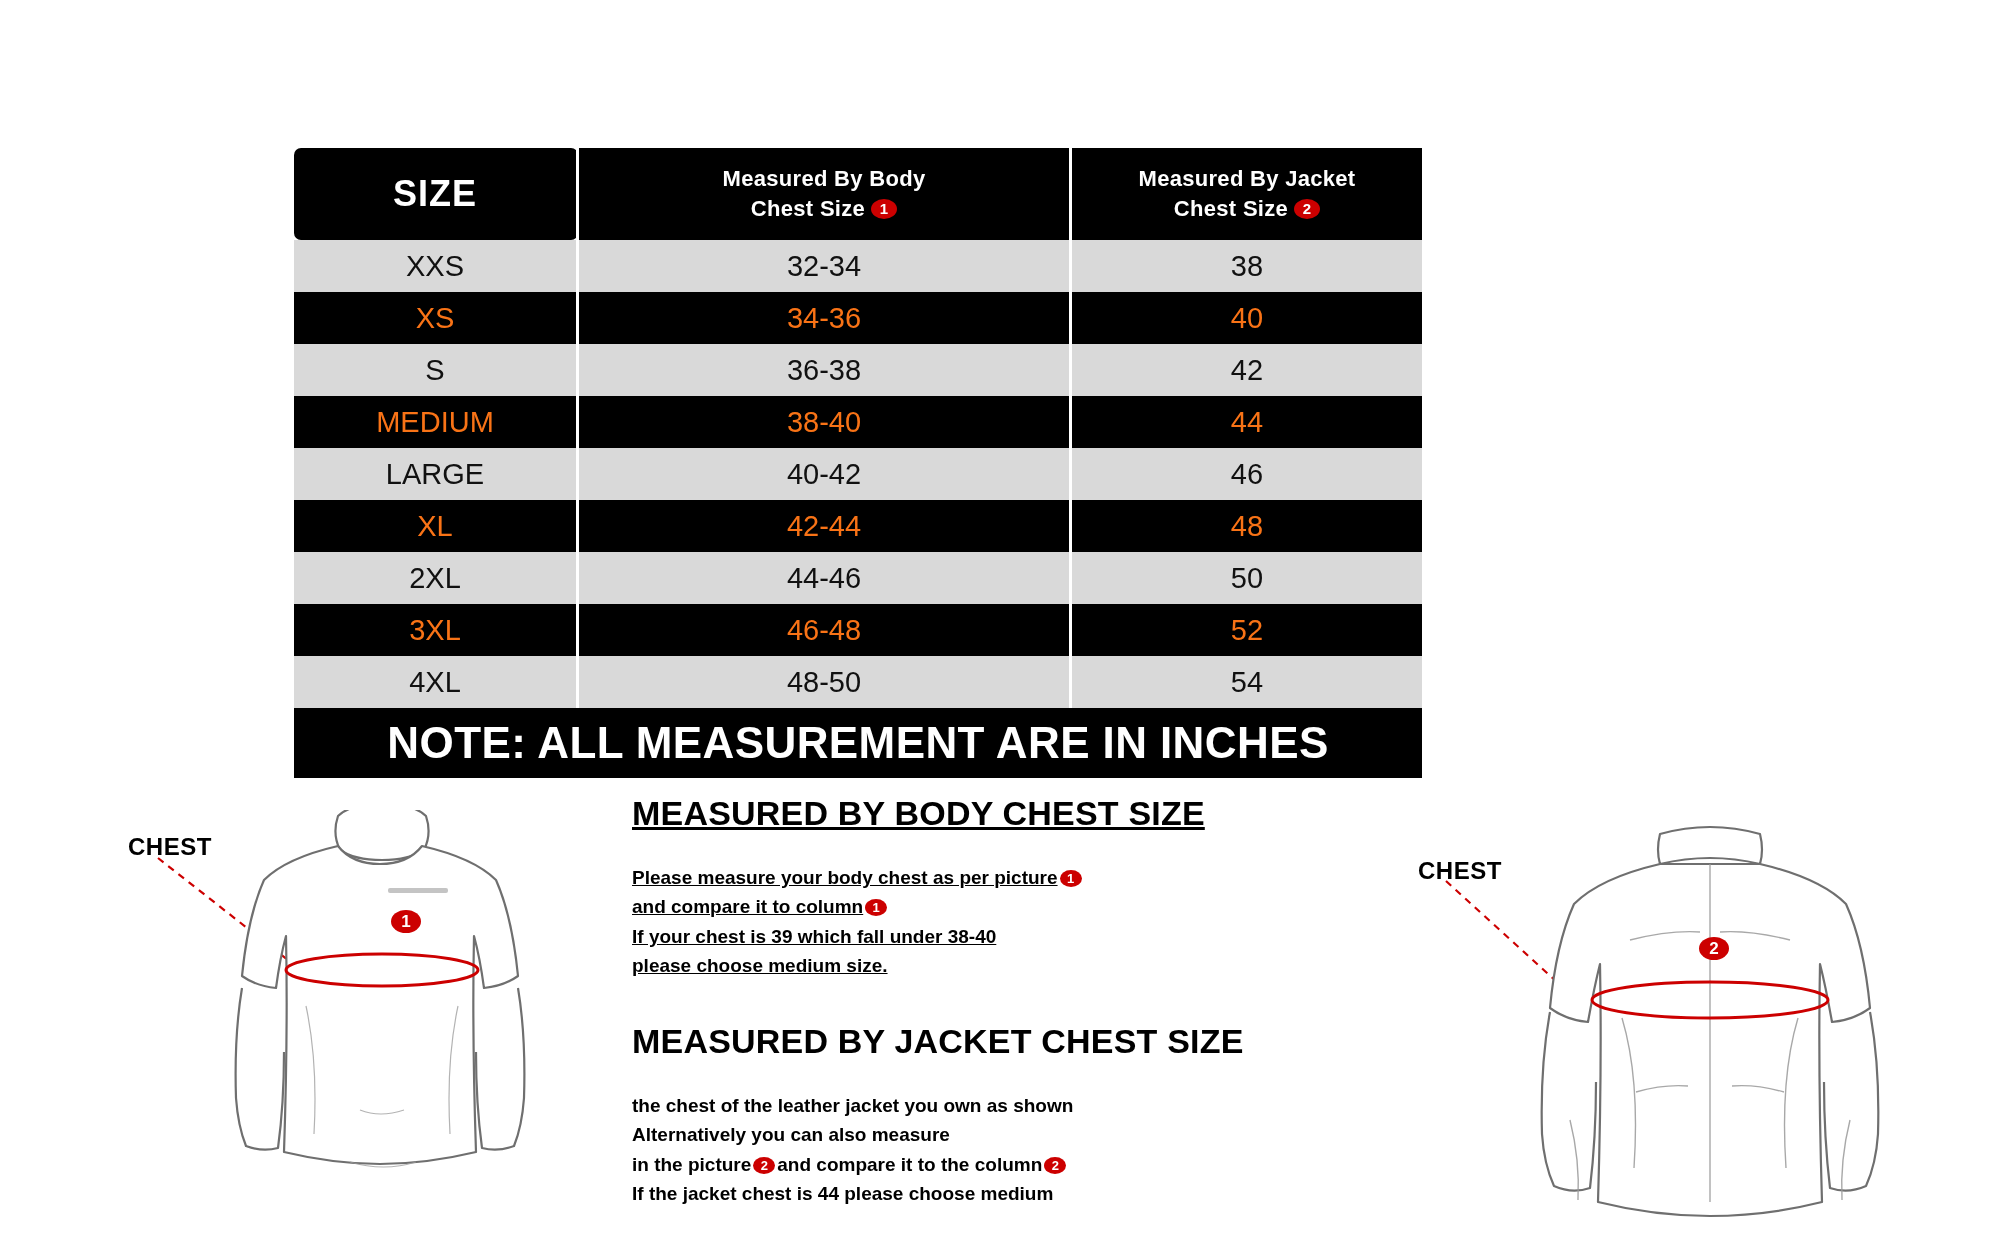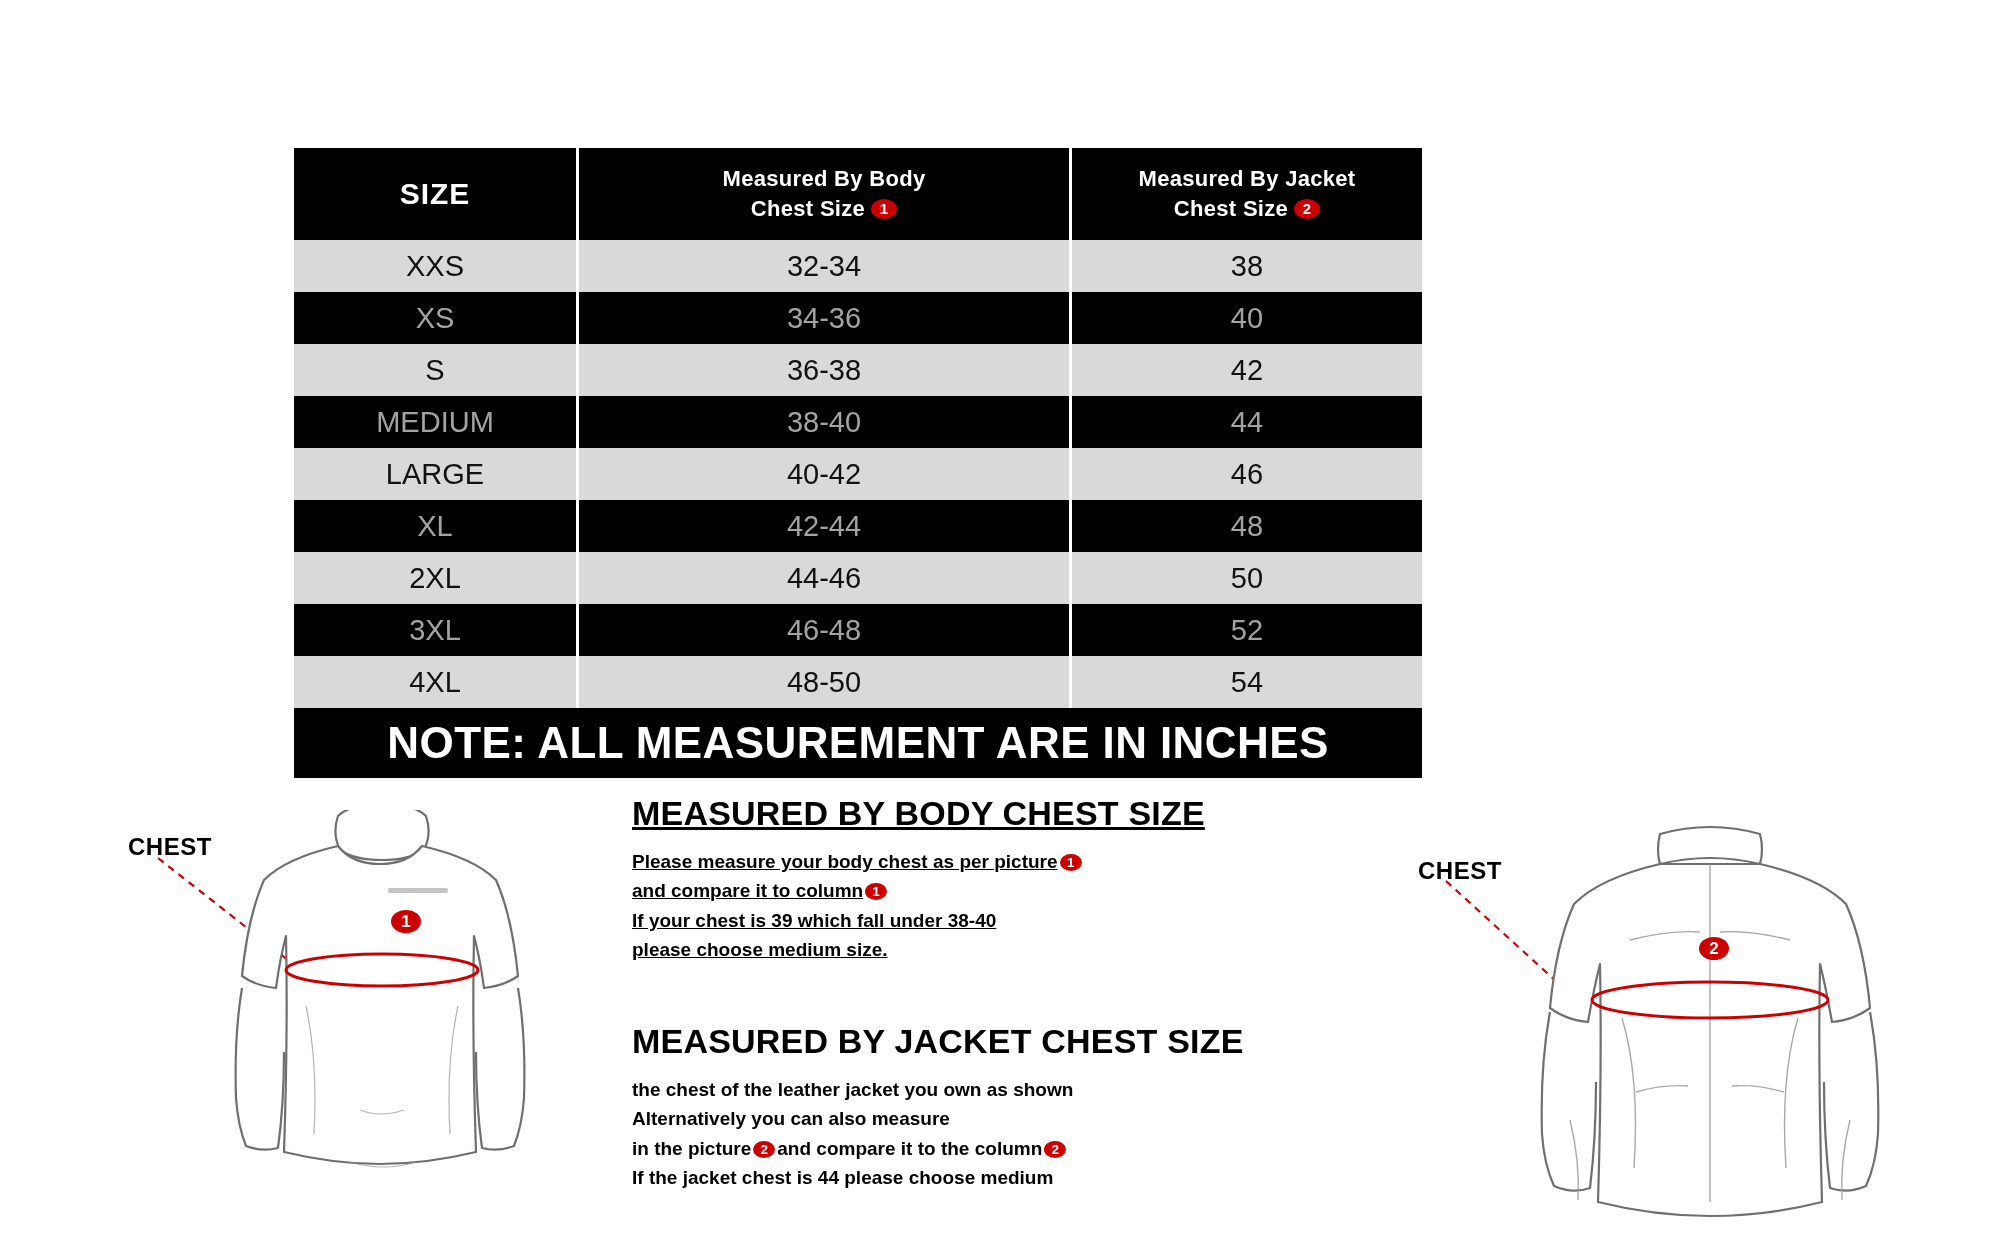--- a/index.html
+++ b/index.html
@@ -35,22 +35,23 @@
     background: #000000;
     color: #ffffff;
     text-align: center;
     vertical-align: middle;
     height: 92px;
     font-weight: bold;
     border-right: 3px solid #ffffff;
   }
   .hdr-cell:last-child { border-right: none; }
   .hdr-size {
-    font-size: 30px;
+    font-size: 36px;
     letter-spacing: 1px;
+    border-radius: 7px;
   }
   .hdr-measure {
     font-size: 22px;
     line-height: 1.35;
     letter-spacing: .3px;
   }
   .badge {
     display: inline-block;
     width: 26px;
     height: 20px;
@@ -79,21 +80,21 @@
     vertical-align: middle;
     font-size: 29px;
     font-family: "Liberation Sans", sans-serif;
   }
   tr.light .row-cell {
     background: #d9d9d9;
     color: #111111;
   }
   tr.dark .row-cell {
     background: #000000;
-    color: #a3a3a3;
+    color: #f97316;
   }
   .row-cell.col-size { border-right: 3px solid #ffffff; }
   .row-cell.col-body { border-right: 3px solid #ffffff; }
   .note-row td {
     background: #000000;
     color: #ffffff;
     text-align: center;
     vertical-align: middle;
     height: 70px;
     font-size: 44px;
@@ -121,21 +122,21 @@
     width: 600px;
     text-decoration: underline;
   }
   #explain-jacket {
     position: absolute;
     left: 632px;
     top: 1022px;
     width: 620px;
   }
   #explain-body .body-text,
-  #explain-jacket .body-text { margin-top: 14px; }
+  #explain-jacket .body-text { margin-top: 30px; }
 
   .chest-label {
     position: absolute;
     font-size: 24px;
     font-weight: bold;
     color: #000000;
     letter-spacing: .5px;
   }
   #chest-label-left { left: 128px; top: 833px; }
   #chest-label-right { left: 1418px; top: 857px; }

